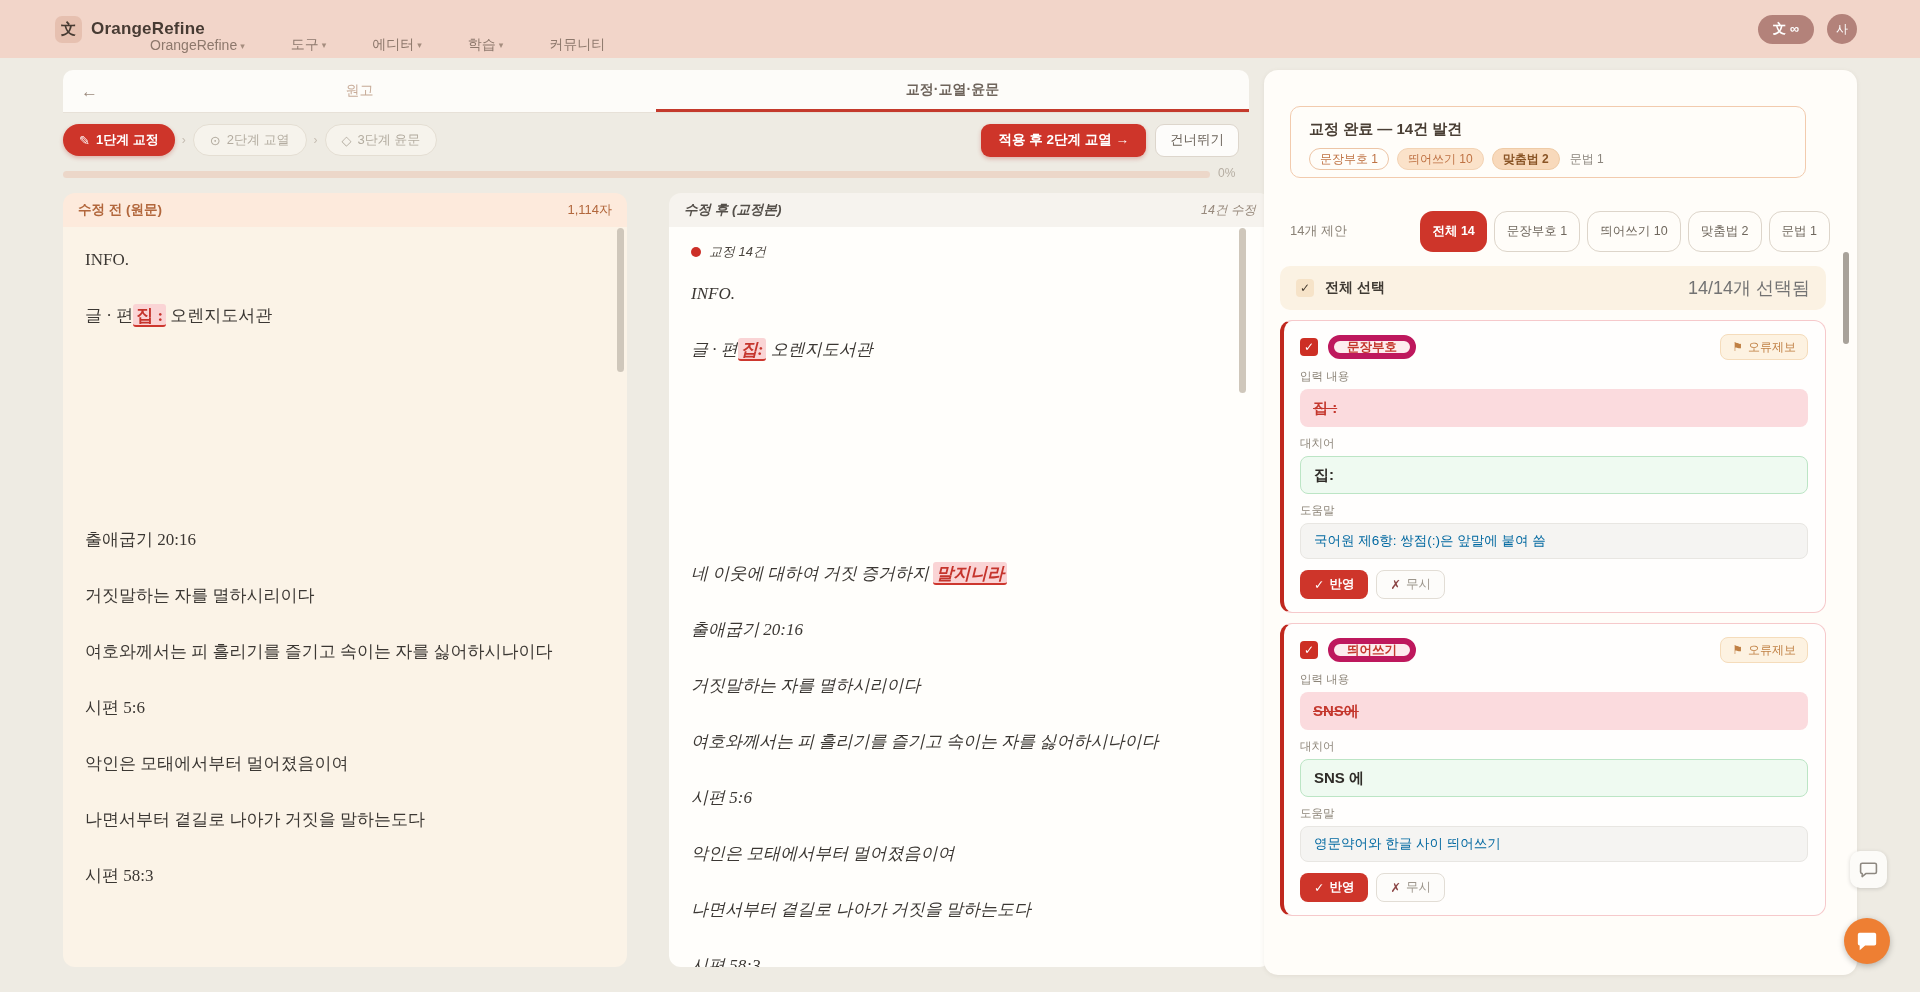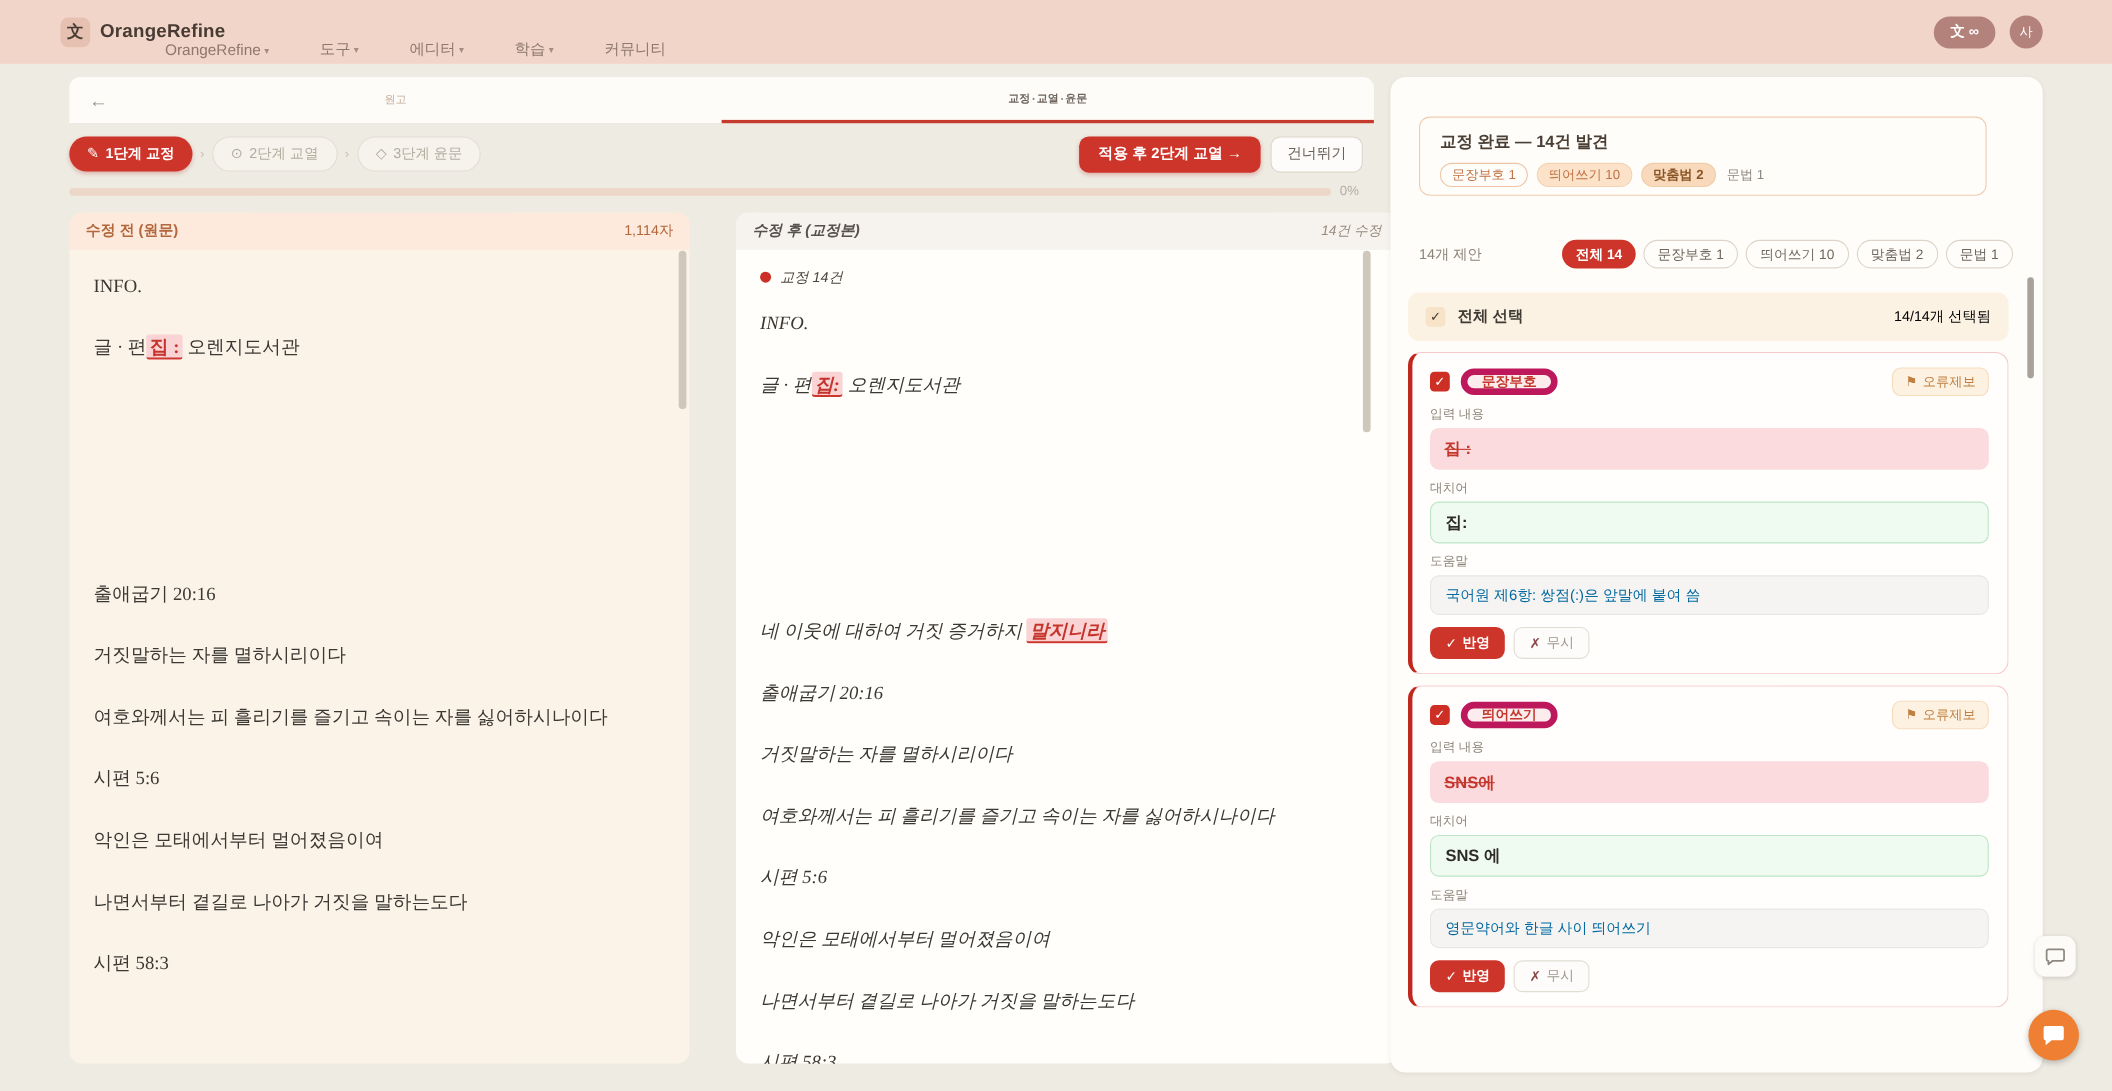--- a/index.html
+++ b/index.html
@@ -21,21 +21,21 @@
   .usage-pill { background:#b3827a; color:#fff; font-size:13px; font-weight:bold; border-radius:15px;
                 height:29px; padding:0 15px; display:flex; align-items:center; }
   .avatar { width:30px; height:30px; border-radius:50%; background:#b3827a; color:#fff; font-size:12px;
             display:flex; align-items:center; justify-content:center; }
 
   
   .tabbar { position:absolute; left:63px; top:70px; width:1186px; height:43px; background:#fdfcf9;
             border-radius:10px 10px 0 0; border-bottom:1px solid #e7e1d8; display:flex; }
   .back-arrow { position:absolute; left:18px; top:0; height:43px; display:flex; align-items:center;
                 color:#9b897c; font-size:17px; cursor:pointer; }
-  .tab { flex:1; display:flex; align-items:center; justify-content:center; font-size:10px; cursor:pointer;font-family:Liberation Mono, monospace; }
+  .tab { flex:1; display:flex; align-items:center; justify-content:center; font-size:14px; cursor:pointer; }
   .tab.inactive { color:#c7ab98; }
   .tab.active { color:#6f655c; border-bottom:3px solid #c43a2c; font-weight:bold; }
 
   
   .steps-row { position:absolute; left:63px; top:122px; width:1186px; height:36px; display:flex; align-items:center; }
   .pill { height:32px; border-radius:16px; display:flex; align-items:center; gap:6px; padding:0 16px;
           font-size:13px; white-space:nowrap; cursor:pointer; }
   .pill.active { background:#ce352a; color:#fff; font-weight:bold; box-shadow:0 2px 4px rgba(180,50,40,.3); }
   .pill.idle { background:#f6f3ec; border:1px solid #e4ded3; color:#b3aca0; }
   .step-sep { color:#c5bdb2; font-size:12px; margin:0 7px; }
@@ -84,33 +84,33 @@
   .summary-badges { margin-top:9px; display:flex; align-items:center; gap:8px; }
   .sbadge { height:22px; border-radius:11px; font-size:12px; display:flex; align-items:center; padding:0 10px; }
   .sbadge.outline { border:1px solid #edc5a6; color:#bf7243; background:#fffdf9; }
   .sbadge.filled { background:#fbe2c9; color:#bf7243; border:1px solid #f3d3b4; }
   .sbadge.strong { background:#f8d9bb; color:#8a5526; font-weight:bold; border:1px solid #efcba6; }
   .sbadge.plain { color:#8b857d; padding:0 2px; }
 
   .filter-row { position:absolute; left:26px; top:148px; width:540px; height:26px; display:flex; align-items:center; }
   .proposal-count { font-size:13px; color:#8b8378; }
   .filter-chips { margin-left:auto; display:flex; gap:7px; }
-  .chip { height:26px; border-radius:13px; font-size:12.5px; display:flex; align-items:center; padding:0 12px; cursor:pointer; }
+  .chip { height:41px; border-radius:13px; font-size:12.5px; display:flex; align-items:center; padding:0 12px; cursor:pointer; }
   .chip.on { background:#ce352a; color:#fff; font-weight:bold; }
   .chip.off { background:#fffdf9; border:1px solid #ddd5ca; color:#6f675d; }
 
   .suggest-list { position:absolute; left:16px; top:178px; width:552px; height:672px; overflow:hidden; }
   .select-all { width:546px; height:44px; margin-top:18px; background:#fbf2e3; border-radius:10px;
                 display:flex; align-items:center; padding:0 16px; gap:11px; }
   .cb { width:18px; height:18px; border-radius:4px; display:flex; align-items:center; justify-content:center;
         font-size:12px; cursor:pointer; }
   .cb.cream { background:#f6e3c8; color:#463b30; }
   .cb.red { background:#cd2f24; color:#fff; }
   .select-all-label { font-size:14px; font-weight:bold; color:#3f3a33; }
-  .select-status { margin-left:auto; font-size:13px; color:#000000; }
+  .select-status { margin-left:auto; font-size:18px; color:#737373; }
 
   .sg-card { width:546px; margin-top:10px; background:#fffefd; border:1px solid #f6c9cb; border-left:4px solid #c0281e;
              border-radius:12px; padding:13px 17px 13px 16px; }
   .sg-head { display:flex; align-items:center; gap:10px; height:26px; }
   .cat-pill { height:24px; border-radius:12px; border:6px solid #be185d; background:#fdecee; color:#c4372d;
               font-weight:bold; font-size:12.5px; display:flex; align-items:center; padding:0 13px; }
   .report-btn { margin-left:auto; height:26px; border-radius:8px; background:#fdf2e1; border:1px solid #f5dcbb;
                 color:#c08044; font-size:12px; display:flex; align-items:center; gap:5px; padding:0 11px; cursor:pointer; }
   .fld-label { margin-top:9px; font-size:11.5px; color:#8d8579; }
   .fld-box { margin-top:5px; height:38px; border-radius:8px; display:flex; align-items:center; padding:0 13px; font-size:15px; }

